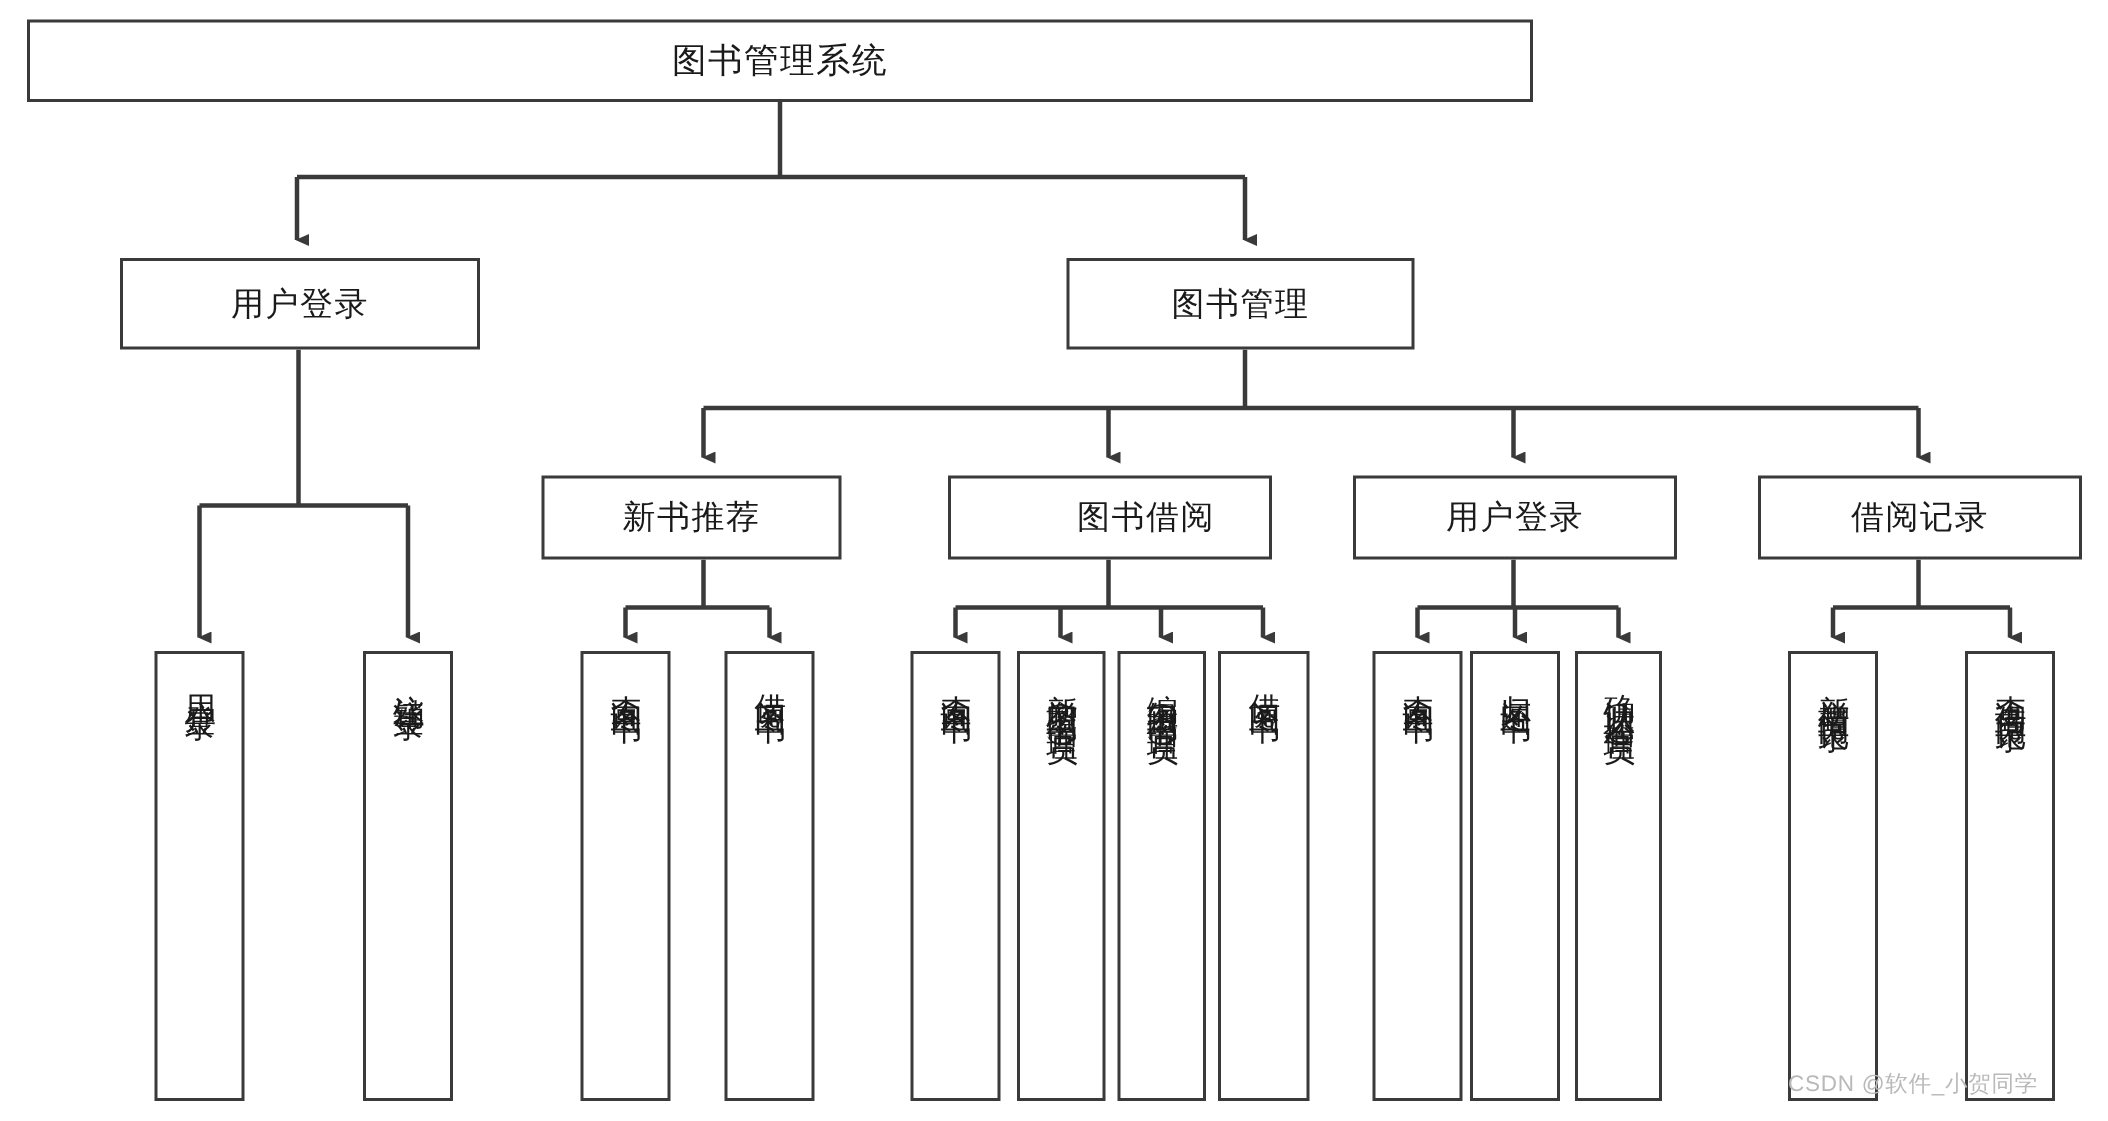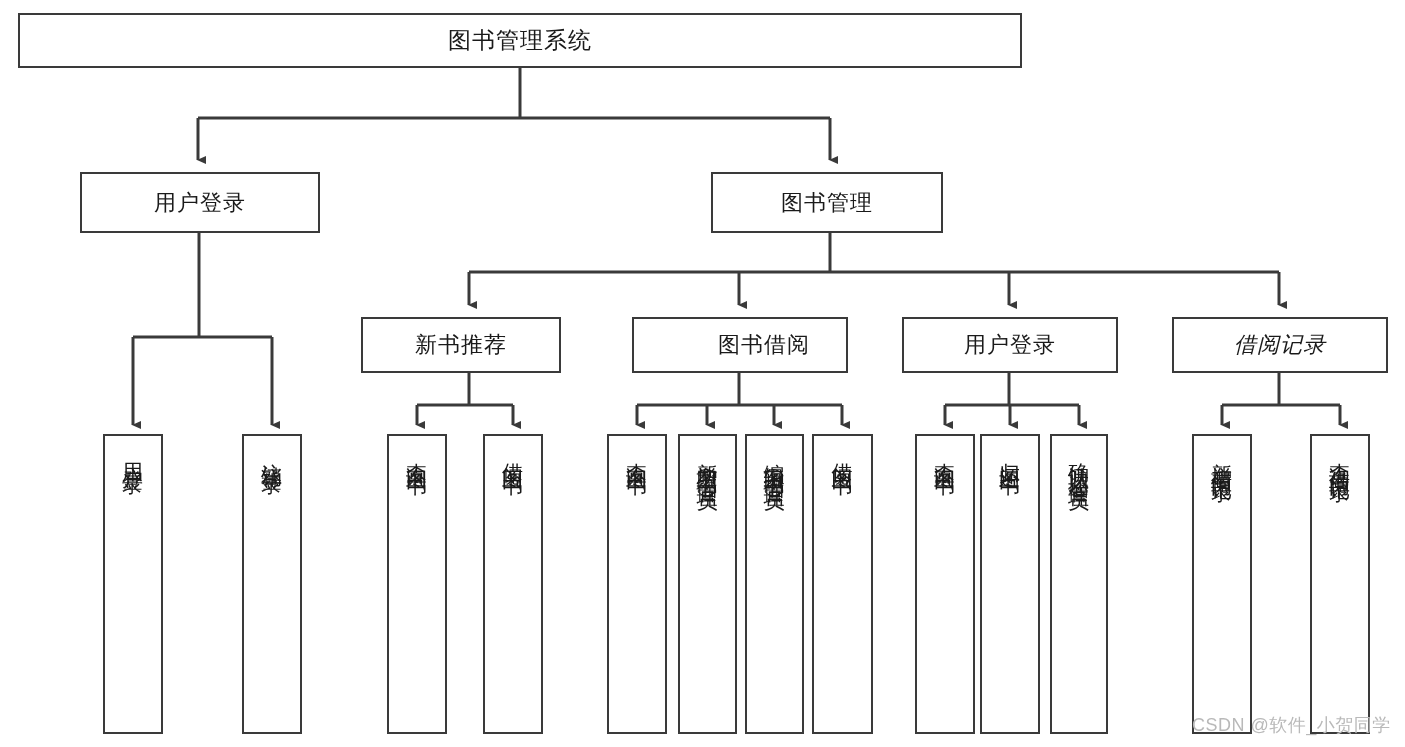--- a/index.html
+++ b/index.html
@@ -60,21 +60,21 @@
   .node.vert .node-label {
     writing-mode: vertical-rl;
     text-orientation: upright;
     font-size: 21px;
     line-height: 1.0;
     letter-spacing: 4px;
     white-space: nowrap;
   }
   .watermark {
     position: absolute;
-    font-size: 18px;
+    font-size: 15px;
     color: #b9b9b9;
     letter-spacing: 0.5px;
     white-space: nowrap;
     user-select: none;
   }
 </style>
 </head>
 <body>
 
 <div id="diagram-root">
@@ -142,21 +142,21 @@
 
   <div class="node horiz" style="left:361px; top:317px; width:200px; height:56px;">
     <span class="node-label">新书推荐</span>
   </div>
   <div class="node horiz" style="left:632px; top:317px; width:216px; height:56px;padding-left:48px;">
     <span class="node-label">图书借阅</span>
   </div>
   <div class="node horiz" style="left:902px; top:317px; width:216px; height:56px;">
     <span class="node-label">用户登录</span>
   </div>
-  <div class="node horiz" style="left:1172px; top:317px; width:216px; height:56px;font-style:italic;">
+  <div class="node horiz" style="left:1172px; top:317px; width:216px; height:56px;">
     <span class="node-label">借阅记录</span>
   </div>
 
   <div class="node vert" style="left:103px; top:434px; width:60px; height:300px;">
     <span class="node-label">用户登录</span>
   </div>
   <div class="node vert" style="left:242px; top:434px; width:60px; height:300px;">
     <span class="node-label">注销登录</span>
   </div>
 

